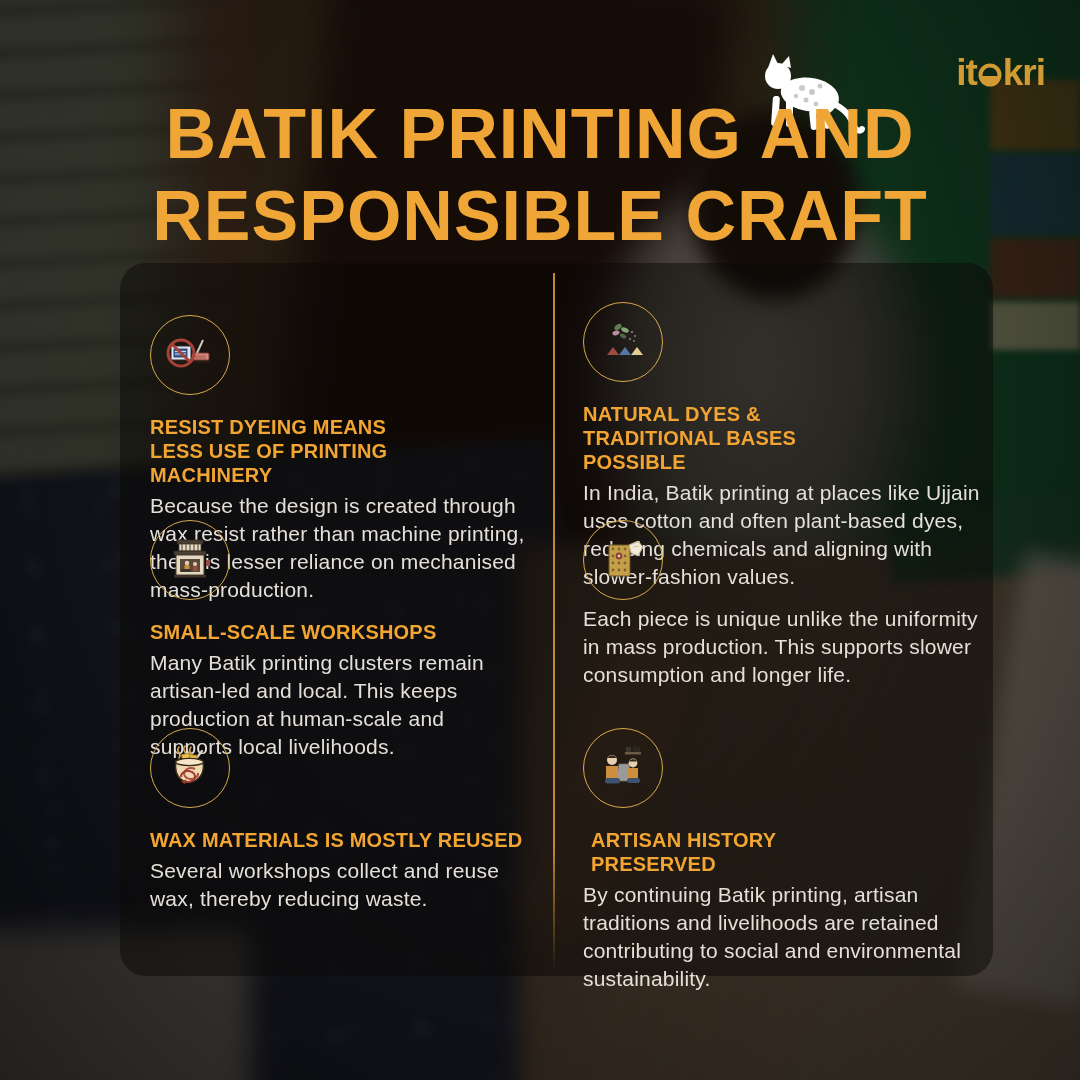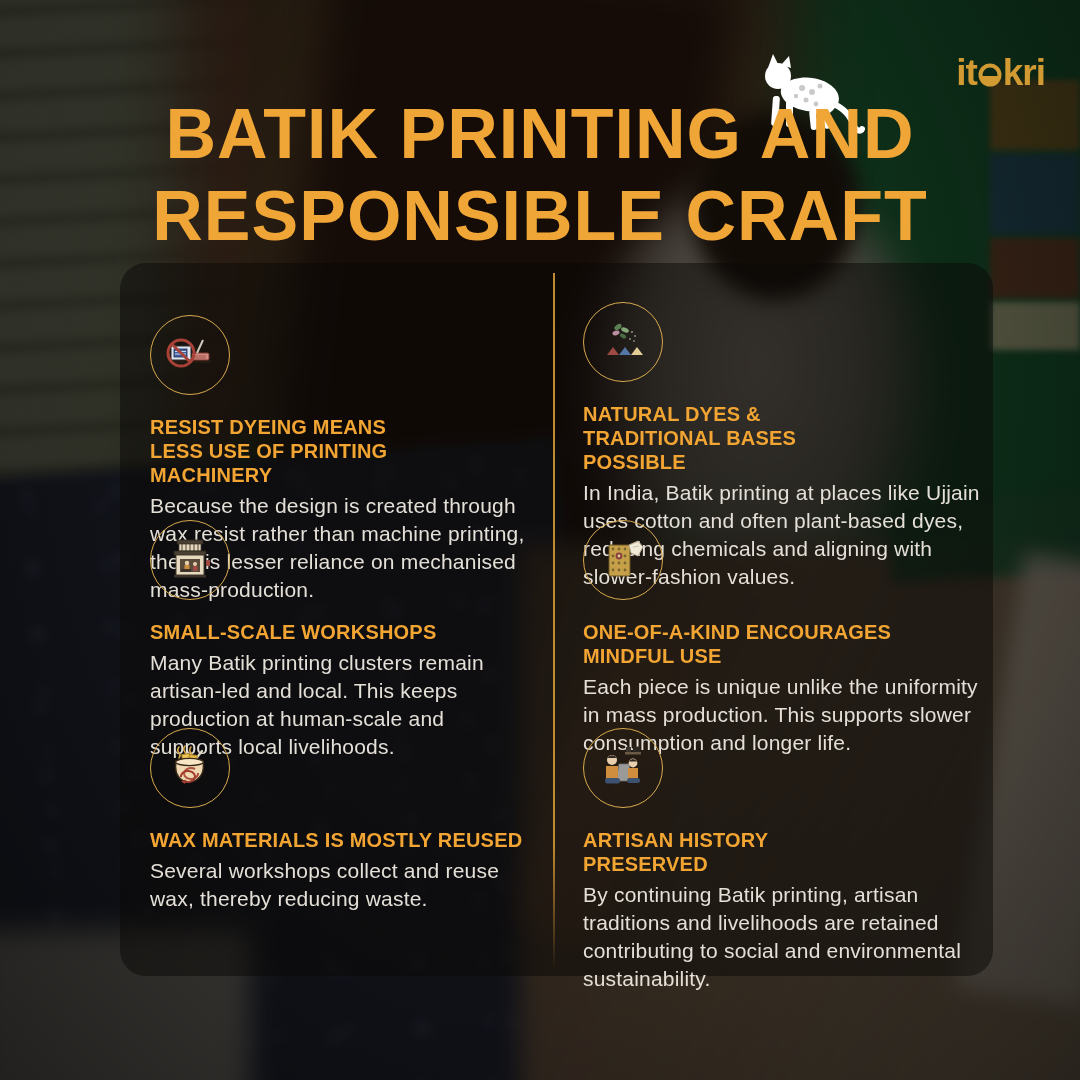--- a/index.html
+++ b/index.html
@@ -69,21 +69,21 @@
   .card-body{margin:5px 0 0 0;font-size:21px;color:#E4DFD7;line-height:1.33;letter-spacing:.2px;}
   .c1{left:150px;top:315px;width:380px;}
   .c2{left:583px;top:302px;width:405px;}
   .c3{left:150px;top:520px;width:380px;}
   .c4{left:583px;top:520px;width:405px;}
   .c5{left:150px;top:728px;width:380px;}
   .c6{left:583px;top:728px;width:412px;}
   .c1 .card-heading{max-width:292px;}
   .c2 .card-heading{max-width:320px;}
   .c4 .card-heading{max-width:320px;}
-  .c6 .card-heading{max-width:250px;}
+  .c6 .card-heading{max-width:250px;margin-left:8px;}
 </style>
 </head>
 <body>
 
 <div class="canvas">
 
   <div class="bg">
     <div class="bg-door"></div>
     <div class="bg-wall"></div>
     <div class="bg-drape"></div>
@@ -228,21 +228,20 @@
             <circle cx="14" cy="34" r="1.4"></circle>
               <circle cx="20" cy="34" r="1.4"></circle>
               <circle cx="26" cy="34" r="1.4"></circle>
           </g>
           <circle cx="20" cy="20" r="3.4" fill="#8a3f3f"></circle>
           <circle cx="20" cy="20" r="1.4" fill="#e2cd96"></circle>
           <path d="M30 9 l9 -4 l5 6 l-5 9 l-7 -3 z" fill="#f2ead8" stroke="#b8ab92" stroke-width="1"></path>
           <path d="M33 8 l6 -2 M34 11 l6 -1" stroke="#c9bca2" stroke-width="0.9" fill="none"></path>
         </svg>
       </div>
-      <h3 class="card-heading">ONE-OF-A-KIND ENCOURAGES MINDFUL USE</h3>
     </div>
     <p class="card-body">Each piece is unique unlike the uniformity in mass production. This supports slower consumption and longer life.</p>
   </div>
 
   <div class="card c5">
     <div class="card-head">
       <div class="icon-circle">
         <svg width="48" height="48" viewBox="0 0 48 48">
           <path d="M13 3 q-2.5 3 0 6 q2 2.5 0 5" stroke="#d8a94d" stroke-width="1.6" fill="none" stroke-linecap="round"></path>
           <path d="M19 2 q-2.5 3 0 6 q2 2.5 0 5" stroke="#d8a94d" stroke-width="1.6" fill="none" stroke-linecap="round"></path>

